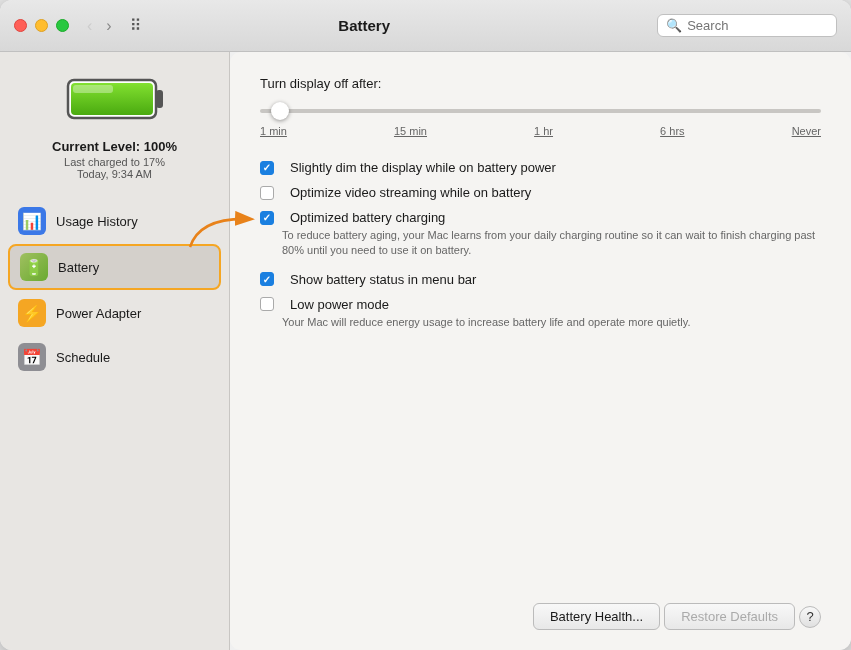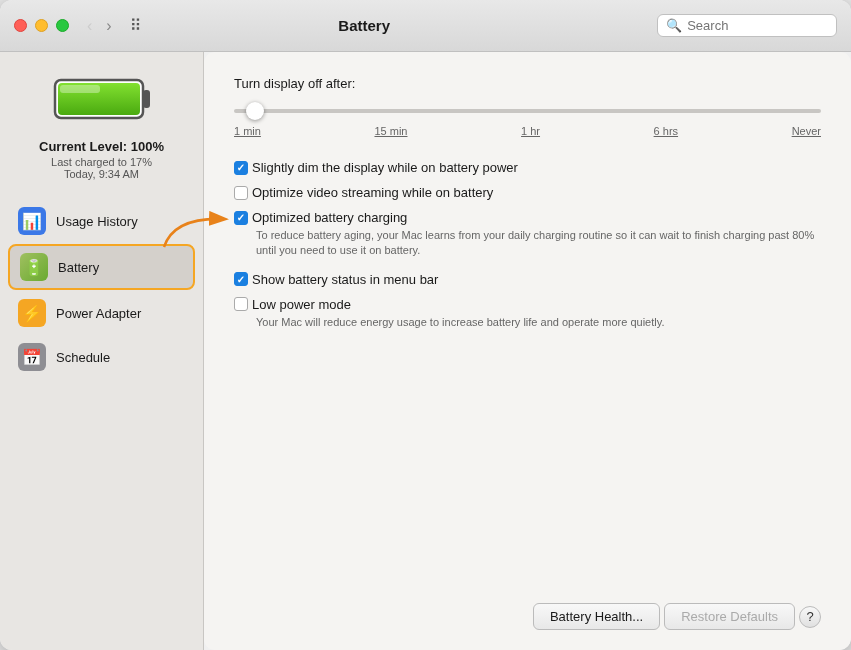--- a/index.html
+++ b/index.html
@@ -89,21 +89,21 @@
     }
     .search-icon-text { color: #999; font-size: 13px; }
     
     .main-content {
       display: flex;
       flex: 1;
       overflow: hidden;
     }
     
     .sidebar {
-      width: 204px;
+      width: 230px;
       background: #e8e6e3;
       border-right: 1px solid #c8c6c3;
       display: flex;
       flex-direction: column;
       align-items: center;
       padding-top: 20px;
       flex-shrink: 0;
     }
     .battery-icon-container {
       width: 100px;
@@ -228,21 +228,21 @@
       gap: 0;
     }
     .option-row {
       display: flex;
       flex-direction: column;
       margin-bottom: 4px;
     }
     .option-main {
       display: flex;
       align-items: center;
-      gap: 4px;
+      gap: 16px;
       padding: 3px 0;
     }
     .checkbox {
       width: 14px;
       height: 14px;
       border-radius: 3px;
       border: 1px solid #aaa;
       display: flex;
       align-items: center;
       justify-content: center;

